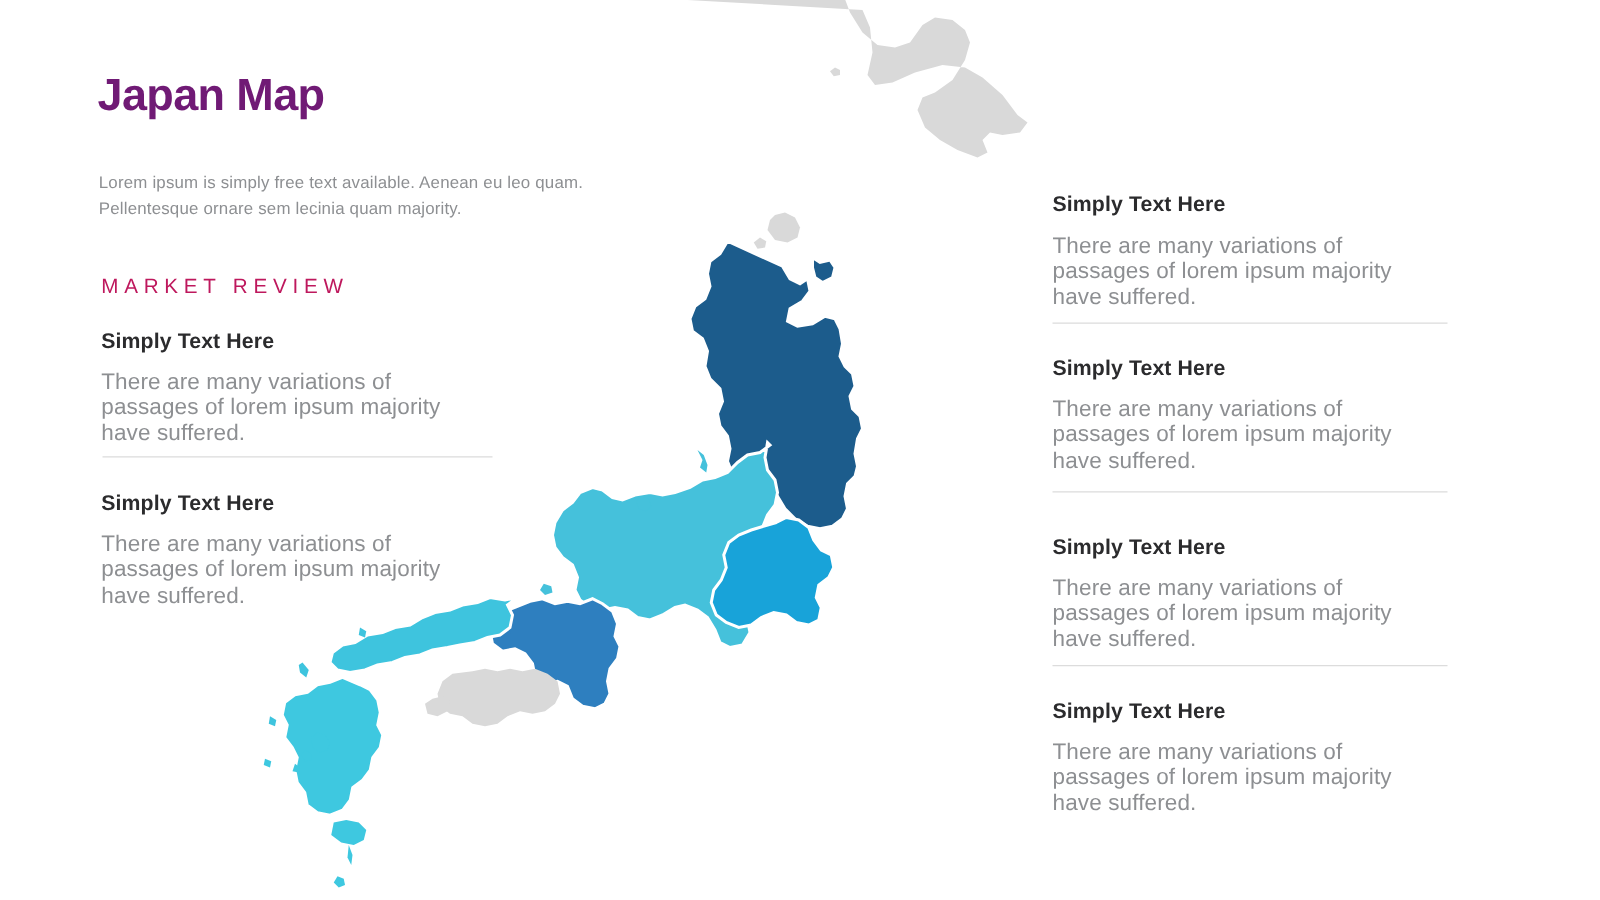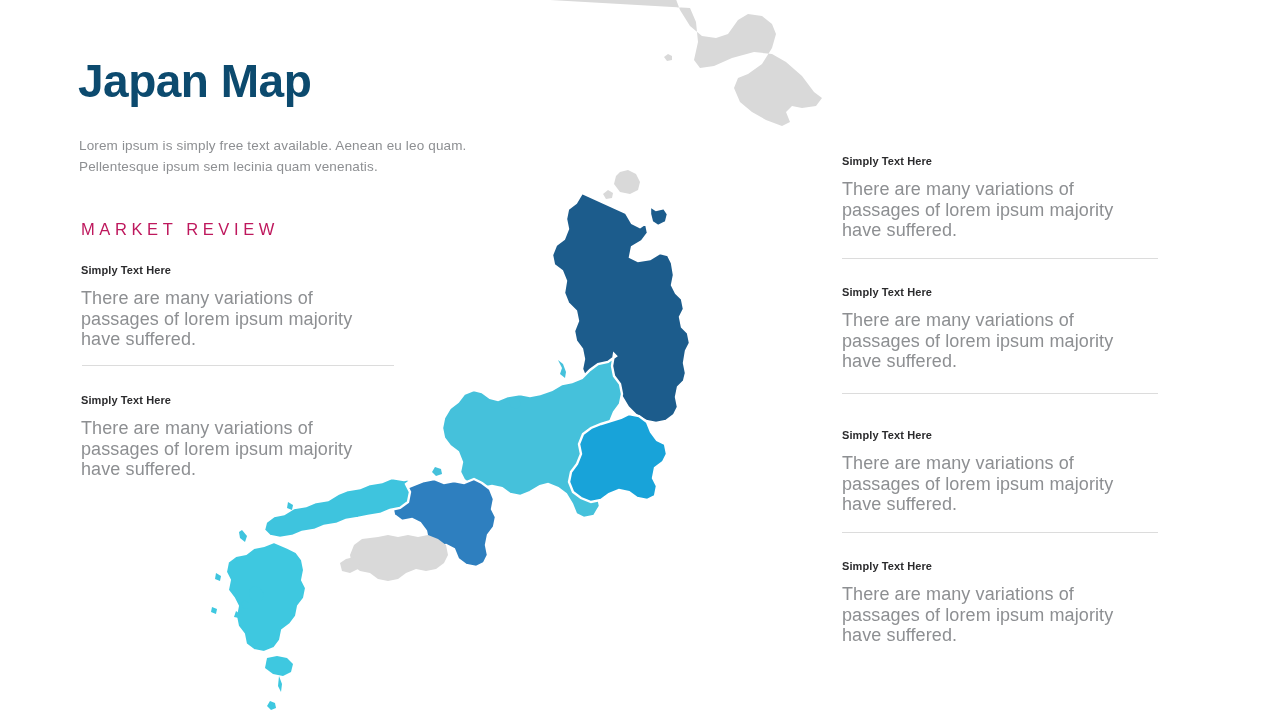--- a/index.html
+++ b/index.html
@@ -25,24 +25,24 @@
     width: 1280px;
     height: 720px;
   }
   #map-layer svg { display: block; }
 
   
   #page-title {
     position: absolute;
     left: 78px;
     top: 57px;
-    font-size: 46px;
+    font-size: 36px;
     font-weight: bold;
     letter-spacing: -0.5px;
-    color: #0c4a6e;
+    color: #701a75;
     line-height: 1.08;
     margin: 0;
   }
   #page-subtitle {
     position: absolute;
     left: 79px;
     top: 121px;
     width: 440px;
     font-size: 13.5px;
     font-weight: 400;
@@ -57,21 +57,21 @@
     top: 220px;
     font-size: 16.5px;
     font-weight: 300;
     letter-spacing: 4.6px;
     color: #be185d;
   }
 
   
   .info-block { position: absolute; }
   .info-title {
-    font-size: 11px;
+    font-size: 17px;
     font-weight: bold;
     color: #2b2b2d;
     letter-spacing: 0.1px;
     margin: 0 0 12px 0;
     line-height: 1.1;
   }
   .info-body {
     font-size: 18px;
     font-weight: 400;
     line-height: 20.5px;
@@ -153,21 +153,21 @@
       <path fill="#3ec8e0" d="M236 611 l4 3 -1 4 -5 -1 z"></path>
       <path fill="#3ec8e0" d="M267 658 l10 -2 10 2 6 6 -2 8 -8 4 -10 -2 -8 -6 z"></path>
       <path fill="#3ec8e0" d="M279 676 l3 8 -1 8 -3 -6 z"></path>
       <path fill="#3ec8e0" d="M270 701 l5 2 1 5 -5 2 -4 -4 z"></path>
       <path fill="#3ec8e0" d="M212 607 l5 2 -1 5 -5 -2 z"></path>
     </g>
   </svg>
 </div>
 
 <h1 id="page-title">Japan Map</h1>
-<p id="page-subtitle">Lorem ipsum is simply free text available. Aenean eu leo quam. Pellentesque ipsum sem lecinia quam venenatis.</p>
+<p id="page-subtitle">Lorem ipsum is simply free text available. Aenean eu leo quam. Pellentesque ornare sem lecinia quam majority.</p>
 <div id="section-label">MARKET REVIEW</div>
 
 <div class="info-block" id="left-block-0">
   <div class="info-title">Simply Text Here</div>
   <div class="info-body">There are many variations of passages of lorem ipsum majority have suffered.</div>
 </div>
 <div class="divider" id="left-divider-0"></div>
 <div class="info-block" id="left-block-1">
   <div class="info-title">Simply Text Here</div>
   <div class="info-body">There are many variations of passages of lorem ipsum majority have suffered.</div>

